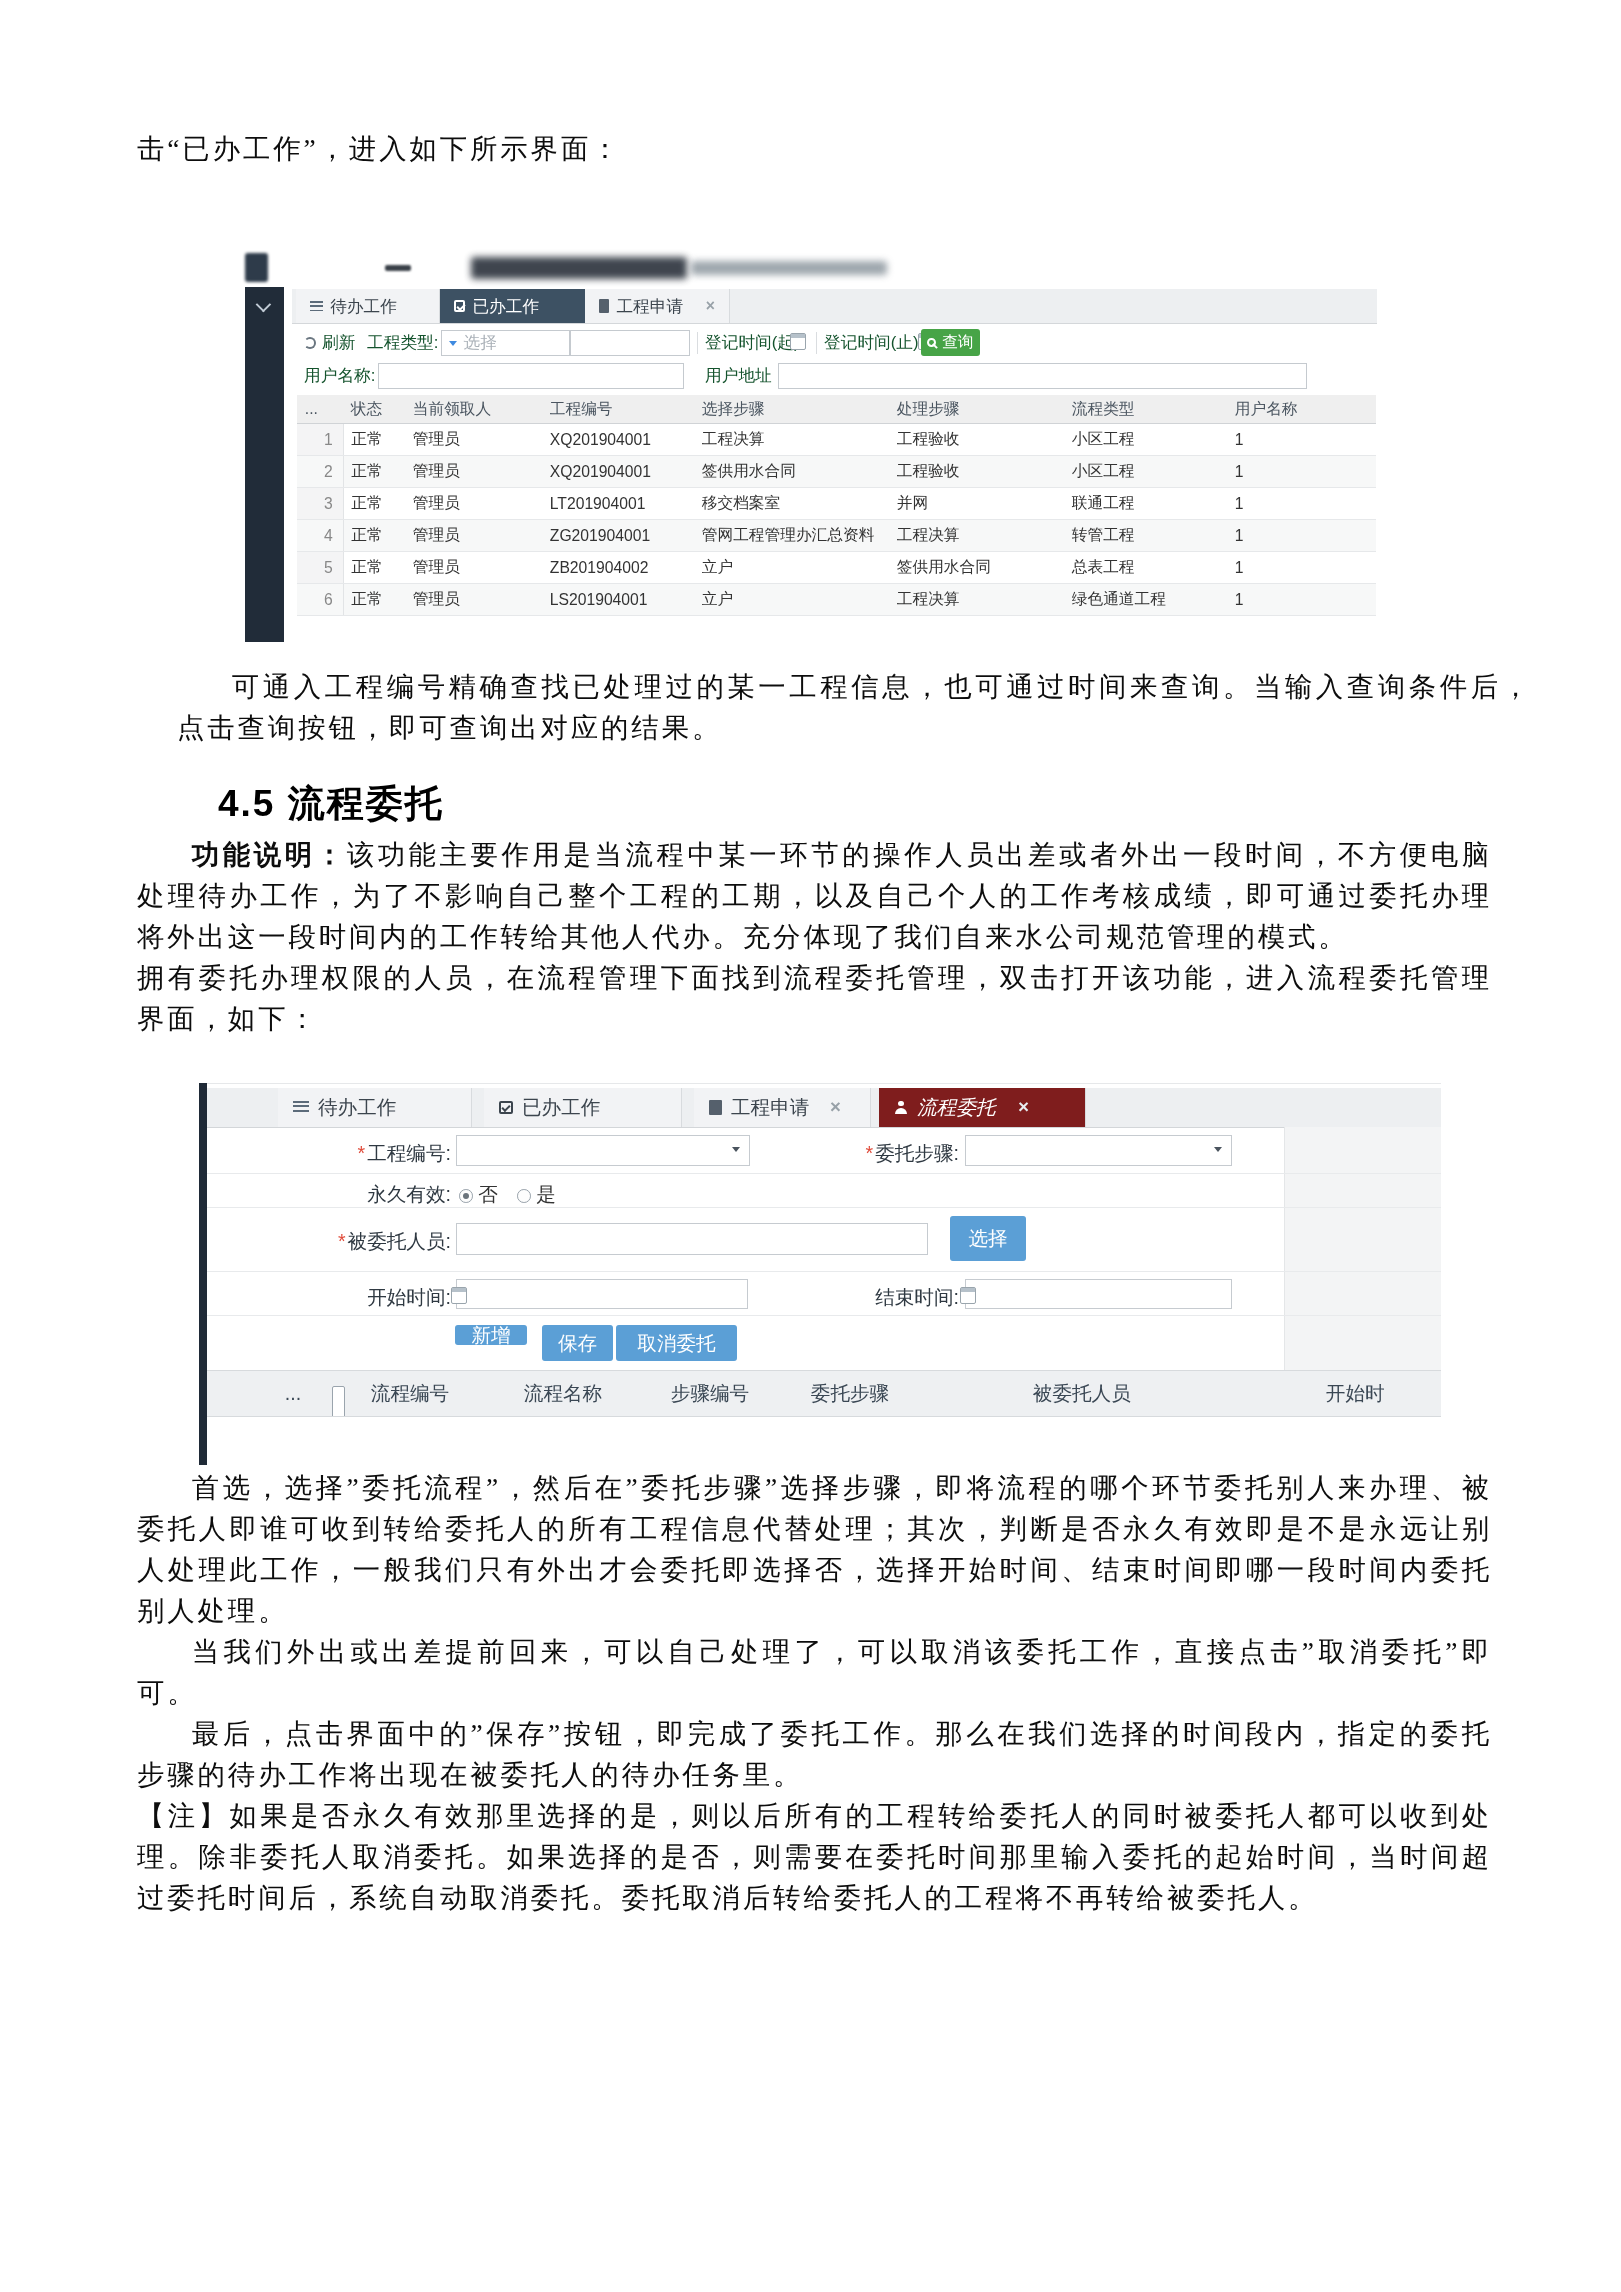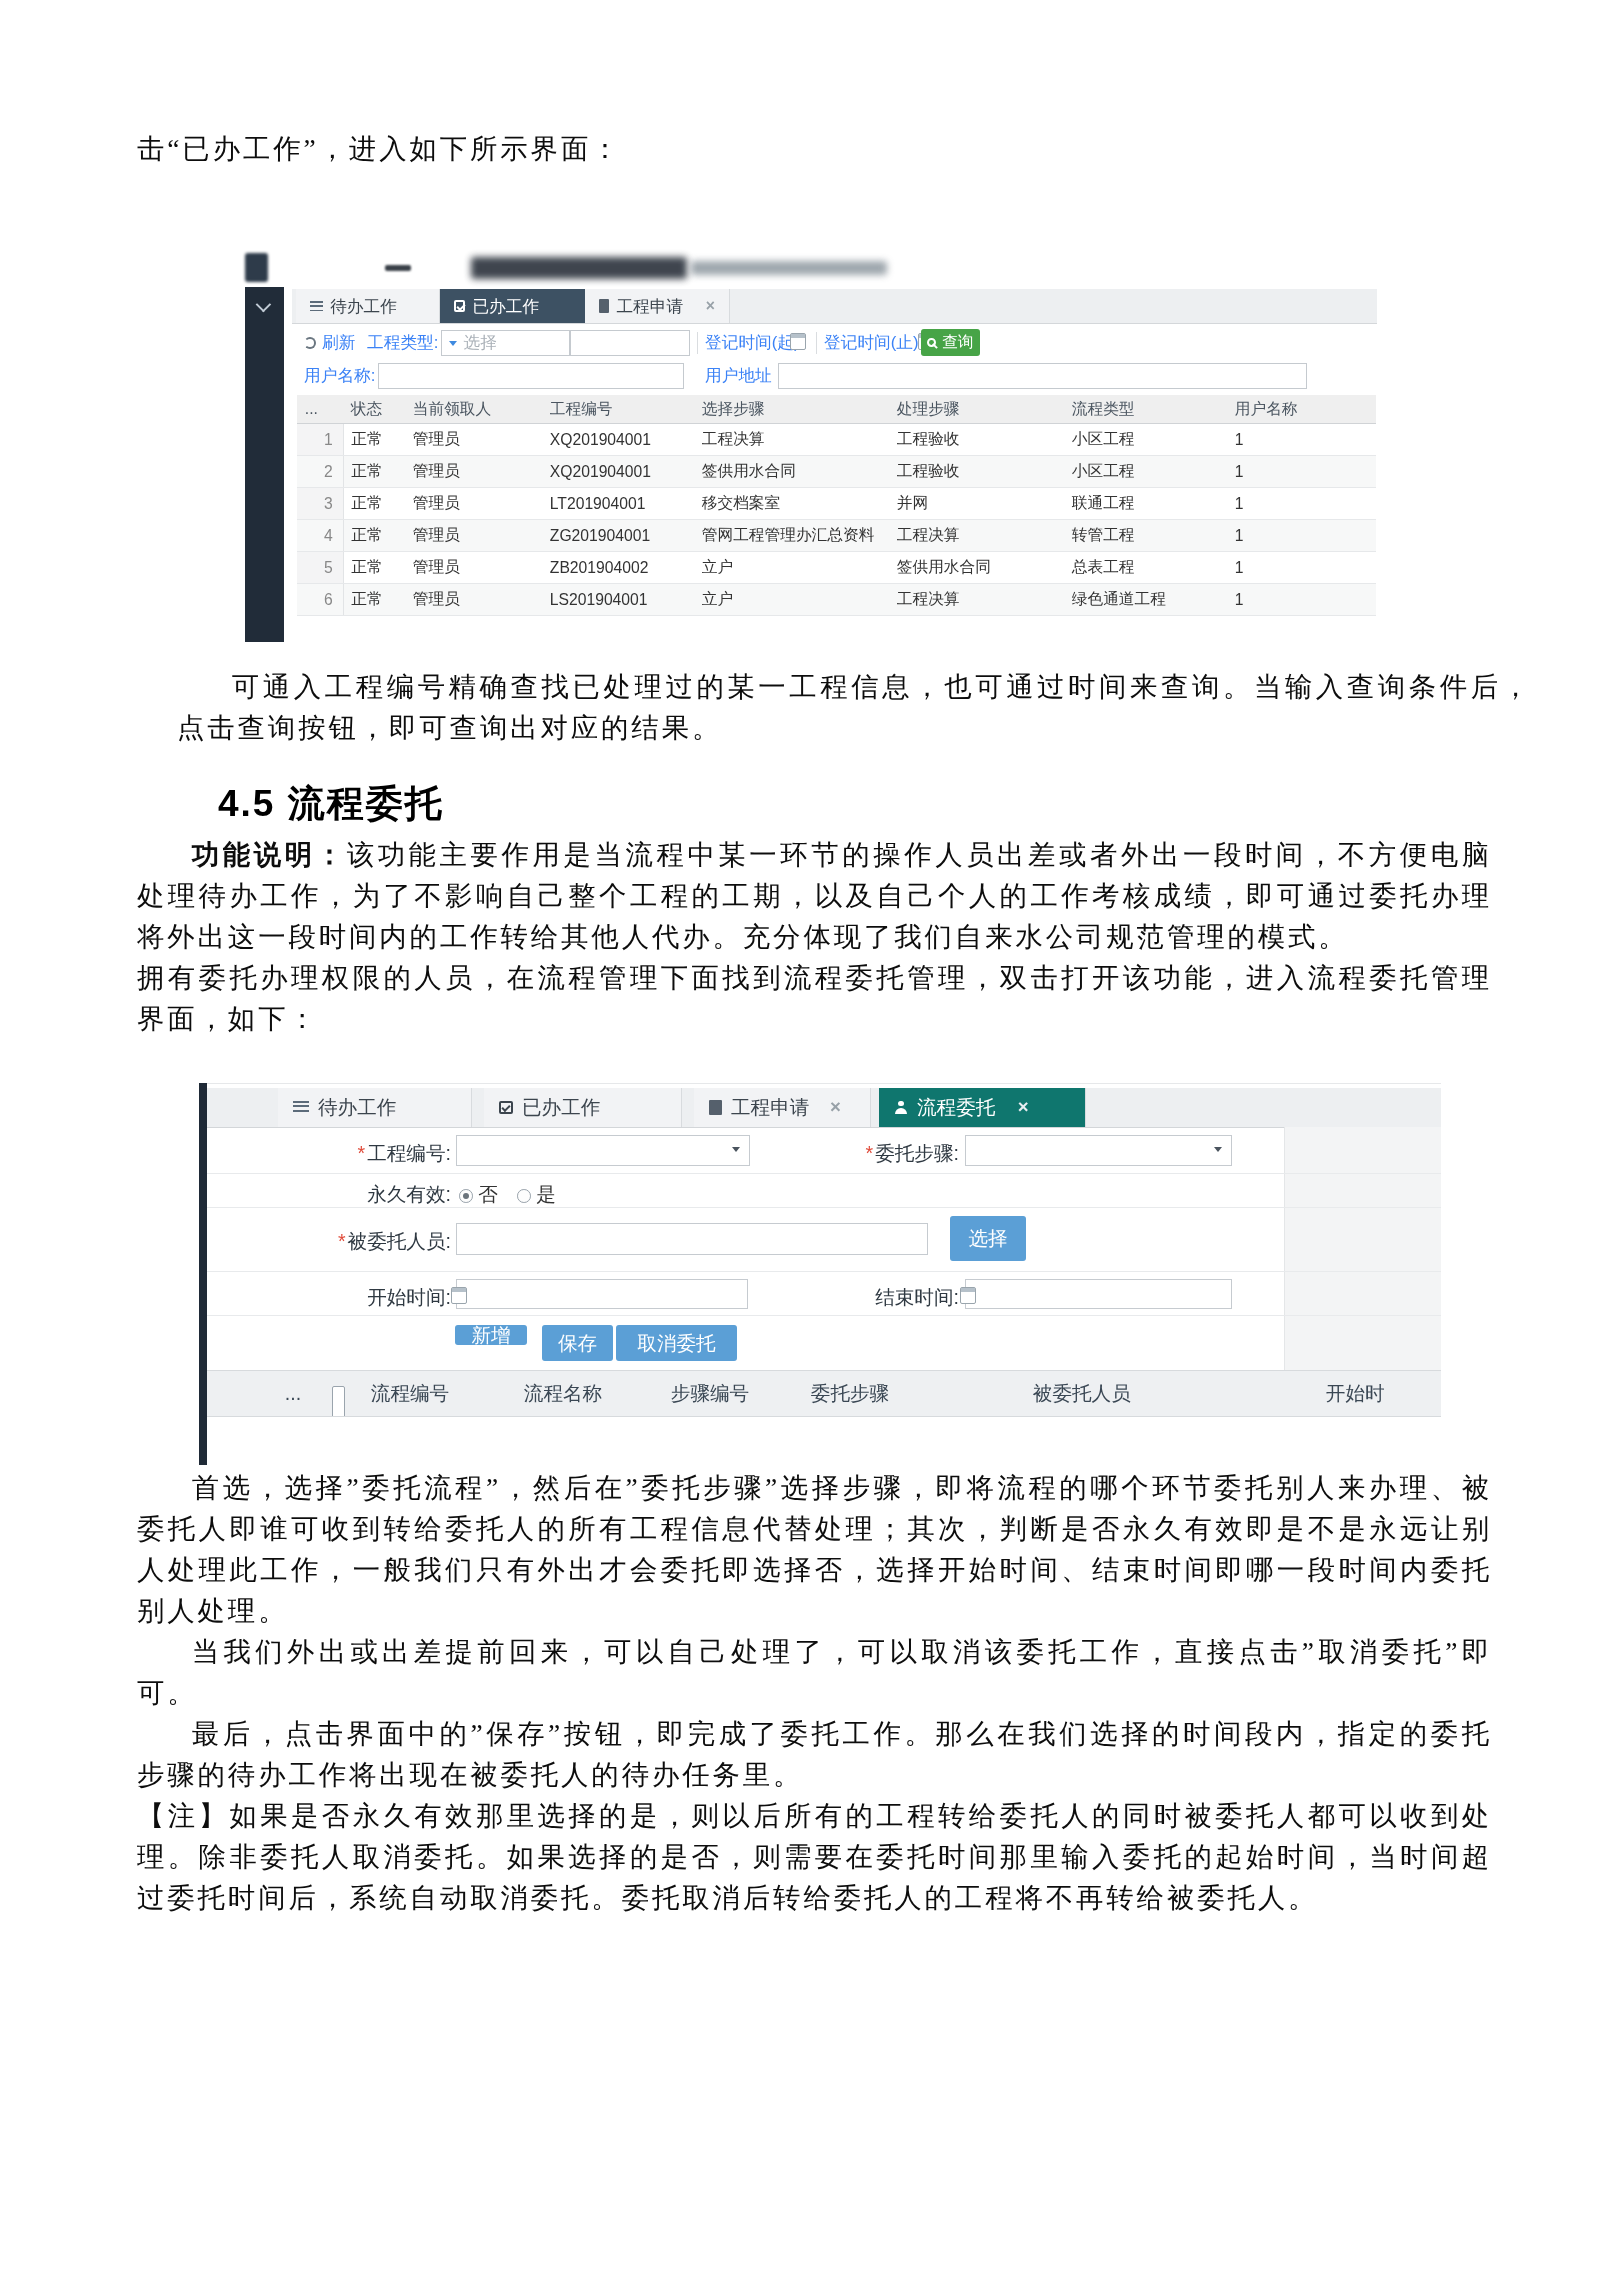--- a/index.html
+++ b/index.html
@@ -49,42 +49,42 @@
   .ic-refresh{display:inline-block;width:11.8px;height:11.8px;border:2px solid #6a7680;border-radius:50%;
            border-left-color:transparent;box-sizing:border-box;}
   .caret{display:inline-block;width:0;height:0;border-left:4.9px solid transparent;border-right:4.9px solid transparent;
            border-top:5.9px solid #3f8ae0;}
   .caret.dark{border-top-color:#4a545e;}
   .ic-cal{display:inline-block;width:15.7px;height:16.7px;background:#fff;border:1px solid #9aa5ad;box-sizing:border-box;position:relative;border-radius:2px;}
   .ic-cal::before{content:'';position:absolute;left:0;top:0;right:0;height:3.9px;background:#b6c1ca;}
   .ic-search{display:inline-block;width:8.8px;height:8.8px;border:2px solid #fff;border-radius:50%;position:relative;box-sizing:border-box;}
   .ic-search::after{content:'';position:absolute;right:-3.9px;bottom:-2px;width:5.9px;height:2px;background:#fff;transform:rotate(45deg);}
   
-  .lbl{position:absolute;height:29px;line-height:29px;white-space:nowrap;color:#3b82f6;}
+  .lbl{position:absolute;height:29px;line-height:29px;white-space:nowrap;color:#14532d;}
   .inp{position:absolute;background:#fff;border:1px solid #c5cacf;box-sizing:border-box;}
   .ph{color:#aab1b8;}
   .vsep{position:absolute;width:1px;height:21.6px;background:#dadde0;}
   .btn-green{position:absolute;background:#47a447;color:#fff;border-radius:2.9px;display:flex;align-items:center;
            justify-content:center;gap:5.9px;font-size:15.7px;cursor:pointer;}
   
   .s1-grid{position:absolute;left:79px;top:145px;width:1079px;border-collapse:collapse;table-layout:fixed;
            font-size:15.7px;color:#333;}
   .s1-grid th{background:#efefef;border-bottom:1px solid #d0d3d6;font-weight:normal;color:#4a5560;
            text-align:left;height:28px;padding:0 0 0 7.8px;white-space:nowrap;overflow:hidden;}
   .s1-grid td{height:31px;border-bottom:1px solid #e6e8ea;padding:0 0 0 7.8px;white-space:nowrap;overflow:hidden;background:#fff;}
   .s1-grid tr.alt td{background:#f7f8f8;}
   .s1-grid .num{text-align:right;padding-right:9.8px;color:#888;border-right:1px solid #e2e4e6;background:#f4f4f5;}
   
   .s2{left:199px;top:1083px;width:1242px;height:382px;font-size:19.6px;color:#333;}
   .s2-strip{position:absolute;left:0;top:0;width:7.8px;height:382px;background:#1f2a37;}
   .s2-panel{position:absolute;left:7.8px;top:0;right:0;bottom:0;background:#fff;border-top:1px solid #e6e8ea;}
   .s2-tabbar{position:absolute;left:7.8px;top:4.9px;right:0;height:39px;background:#edeff1;border-bottom:1px solid #d3d6d9;}
   .s2-tab{position:absolute;top:0;height:39px;display:flex;align-items:center;gap:8.8px;padding-left:15.7px;
           box-sizing:border-box;color:#3c454e;background:#f2f3f5;border-right:1px solid #d8dbde;font-size:19.6px;}
-  .s2-tab.active{background:#0f766e;color:#fff;}
+  .s2-tab.active{background:#7f1d1d;color:#fff;font-style:italic;}
   .s2-row-line{position:absolute;left:7.8px;right:0;height:1px;background:#e8eaec;}
   .s2-graycol{position:absolute;left:1085px;top:44px;width:157px;height:243px;background:#f3f4f5;border-left:1px solid #e4e6e8;box-sizing:border-box;}
   .s2-label{position:absolute;text-align:right;white-space:nowrap;color:#2f3942;}
   .star{color:#e04b3a;margin-right:2px;}
   .sel{position:absolute;background:#fff;border:1px solid #c6cbd0;box-sizing:border-box;}
   .sel .caret{position:absolute;right:8.8px;top:10.8px;}
   .radio{display:inline-block;width:13.7px;height:13.7px;border:1px solid #97a1aa;border-radius:50%;
          background:#fdfdfd;position:relative;vertical-align:-2px;box-sizing:border-box;}
   .radio.sel2::after{content:'';position:absolute;left:2.9px;top:2.9px;width:5.9px;height:5.9px;border-radius:50%;background:#6b747c;}
   .btn-blue{position:absolute;background:#5b9fd6;color:#fff;border-radius:2.9px;display:flex;align-items:center;

